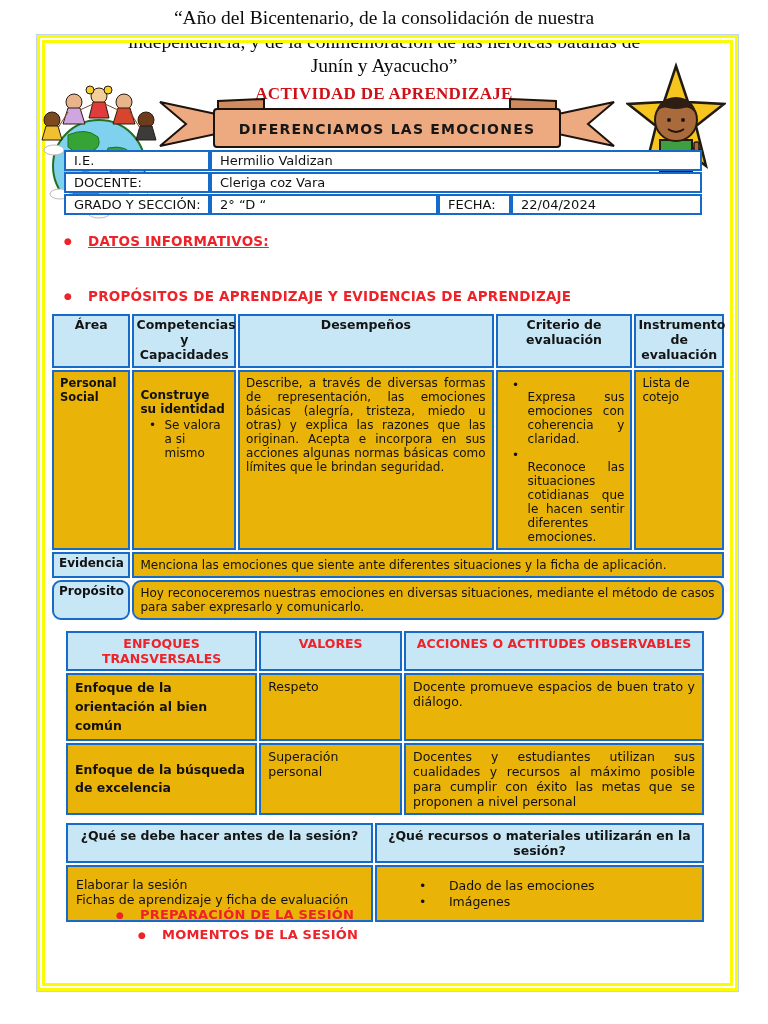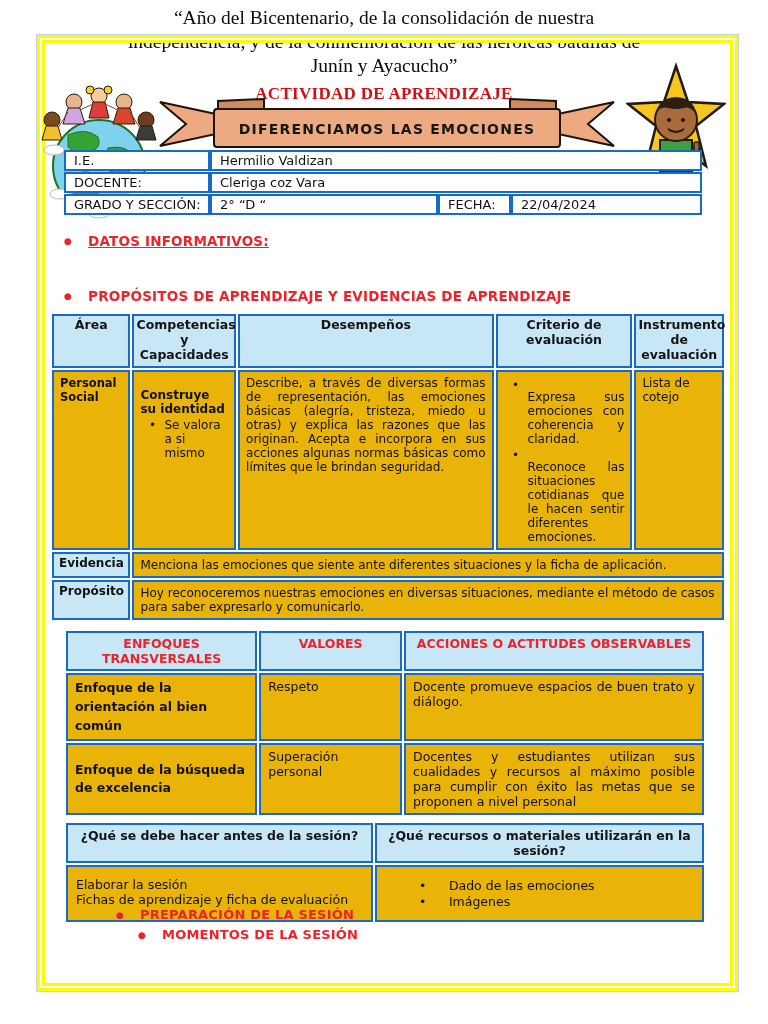--- a/index.html
+++ b/index.html
@@ -64,21 +64,21 @@
   .learning th { font-size:12.5px; font-weight:bold; text-align:center; padding:1px 2px; height:54px; color:#141414; }
   .learning td { font-size:12px; padding:4px 6px; }
   .tall { height:158px; }
   .bold { font-weight:bold; }
   .just { text-align:justify;margin-top:12px; }
   .bullet-row { display:flex; margin-top:2px; }
   .bullet-row .b { width:24px; flex:0 0 24px; text-align:center; }
   .bullet-row .t { flex:1; }
   .lab-cell { font-weight:bold; font-size:12px; padding:2px 5px !important; }
   .small-row td { height:20px; }
-  .prop-row td { height:36px; }
+  .prop-row td { height:36px;border-radius:9px; }
   
   .enfoques { left:64px; top:629px; width:642px; }
   .enfoques th { color:#ee2229; font-size:12.5px; font-weight:bold; text-align:center; padding:3px 2px; height:22px; }
   .enfoques td { font-size:12.5px; padding:4px 7px; }
   .center-cell { text-align:left; vertical-align:middle !important; font-weight:bold; font-size:13px; line-height:1.5; }
   .row-a td { height:52px; }
   .row-b td { height:70px; }
   
   .prep { left:64px; top:821px; width:642px; }
   .prep th { font-size:12.5px; font-weight:bold; text-align:center; padding:3px 10px; height:36px; color:#141414; }

